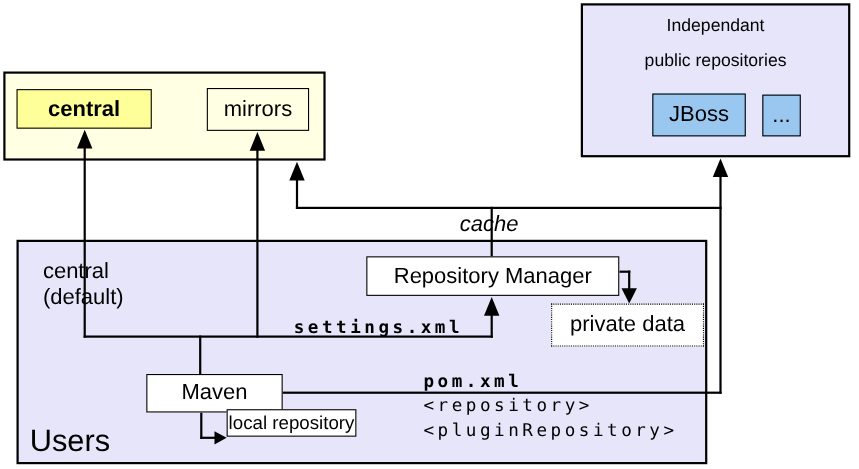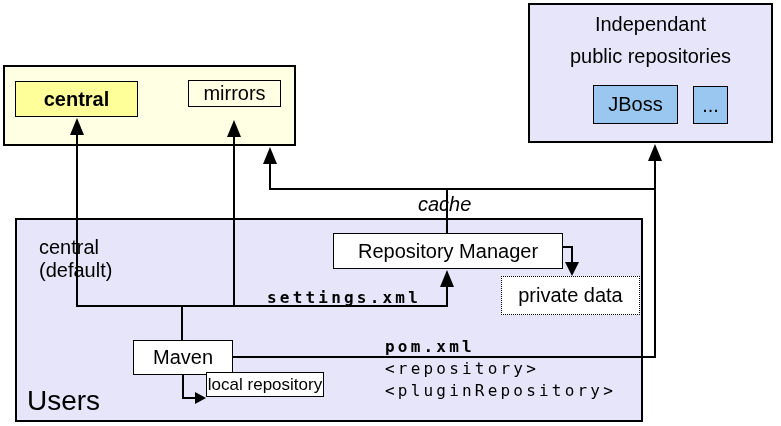--- a/index.html
+++ b/index.html
@@ -14,21 +14,21 @@
   .hline{height:2px;background:var(--line-black,#000);}
   .vline{width:2px;background:var(--line-black,#000);}
   .arrow-up{width:0;height:0;border-left:7px solid transparent;border-right:7px solid transparent;
             border-bottom:17px solid var(--line-black,#000);}
   .arrow-down{width:0;height:0;border-left:7px solid transparent;border-right:7px solid transparent;
               border-top:14px solid var(--line-black,#000);}
   .arrow-right{width:0;height:0;border-top:6px solid transparent;border-bottom:6px solid transparent;
                border-left:11px solid var(--line-black,#000);}
   .mono{font-family:"DejaVu Sans Mono",monospace;font-size:16px;letter-spacing:3.2px;white-space:pre;}
   .mono-b{font-weight:bold;}
-  .title{font-size:20px;line-height:32px;text-align:center;}
+  .title{font-size:16px;line-height:32px;text-align:center;}
   .caption{font-size:20px;}
 </style>
 </head>
 <body>
 
 <div id="canvas">
 
   <div class="abs group" style="left:3px;top:65px;width:293px;height:81px;background:var(--pale-yellow,#FFFFE3);"></div>
   <div class="abs group" style="left:528px;top:3px;width:245px;height:140px;background:var(--lavender,#E6E5F9);"></div>
   <div class="abs group" style="left:15px;top:218px;width:628px;height:204px;background:var(--lavender,#E6E5F9);"></div>
@@ -52,21 +52,21 @@
   <div class="abs arrow-up" style="left:227px;top:120px;"></div>
   <div class="abs arrow-up" style="left:263px;top:147px;"></div>
   <div class="abs arrow-up" style="left:648px;top:144px;"></div>
   <div class="abs arrow-up" style="left:440px;top:270px;"></div>
   <div class="abs arrow-down" style="left:565px;top:262px;"></div>
   <div class="abs arrow-right" style="left:195px;top:392px;"></div>
 
   <div class="abs box" style="left:15px;top:81px;width:123px;height:36px;background:var(--highlight-yellow,#FFFF99);border-width:1px;font-weight:bold;">
     <span>central</span>
   </div>
-  <div class="abs box" style="left:188px;top:80px;width:93px;height:27px;background:var(--pale-yellow,#FFFFE3);border-width:1px;">
+  <div class="abs box" style="left:188px;top:80px;width:93px;height:39px;background:var(--pale-yellow,#FFFFE3);border-width:1px;">
     <span>mirrors</span>
   </div>
 
   <div class="abs title" style="left:528px;top:8px;width:245px;">
     <div>Independant</div>
     <div>public repositories</div>
   </div>
   <div class="abs box" style="left:593px;top:85px;width:85px;height:39px;background:var(--light-blue,#99C7F0);">
     <span>JBoss</span>
   </div>
@@ -77,21 +77,21 @@
   <div class="abs caption" style="left:39px;top:236px;line-height:23px;">
     <div>central</div>
     <div>(default)</div>
   </div>
   <div class="abs box" style="left:333px;top:233px;width:230px;height:36px;">
     <span>Repository Manager</span>
   </div>
   <div class="abs box" style="left:501px;top:276px;width:139px;height:39px;border:1px dotted var(--line-black,#000);">
     <span>private data</span>
   </div>
-  <div class="abs box" style="left:133px;top:340px;width:100px;height:35px;">
+  <div class="abs box" style="left:133px;top:340px;width:124px;height:35px;">
     <span>Maven</span>
   </div>
   <div class="abs box" style="left:206px;top:372px;width:118px;height:25px;font-size:17px;">
     <span>local repository</span>
   </div>
   <div class="abs" style="left:27px;top:385px;font-size:28px;">Users</div>
 
   <div class="abs caption" style="left:418px;top:193px;font-style:italic;">cache</div>
   <div class="abs mono mono-b" style="left:267px;top:288px;">settings.xml</div>
   <div class="abs mono mono-b" style="left:385px;top:337px;">pom.xml</div>

